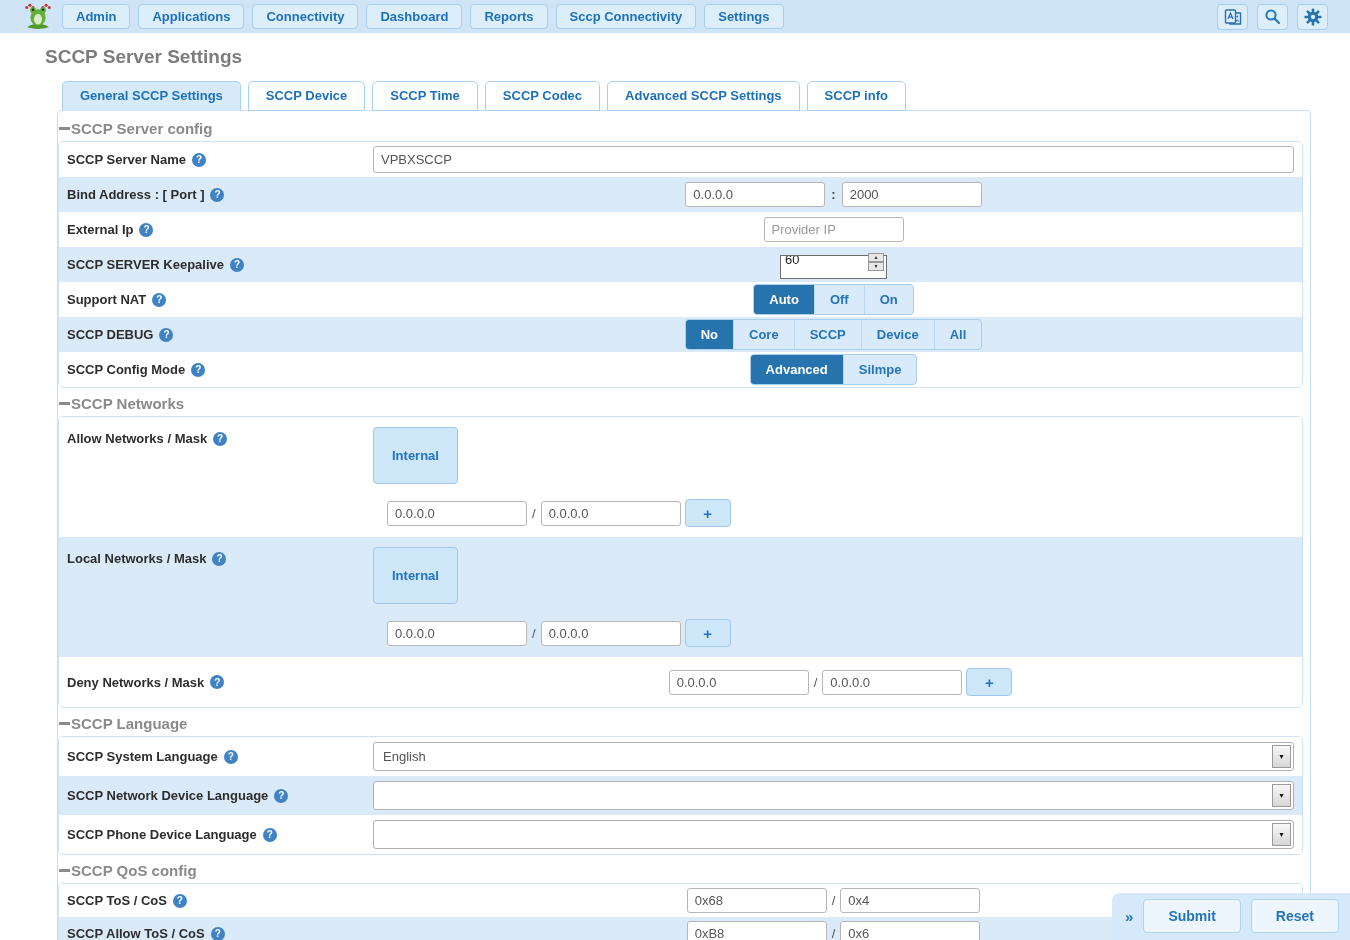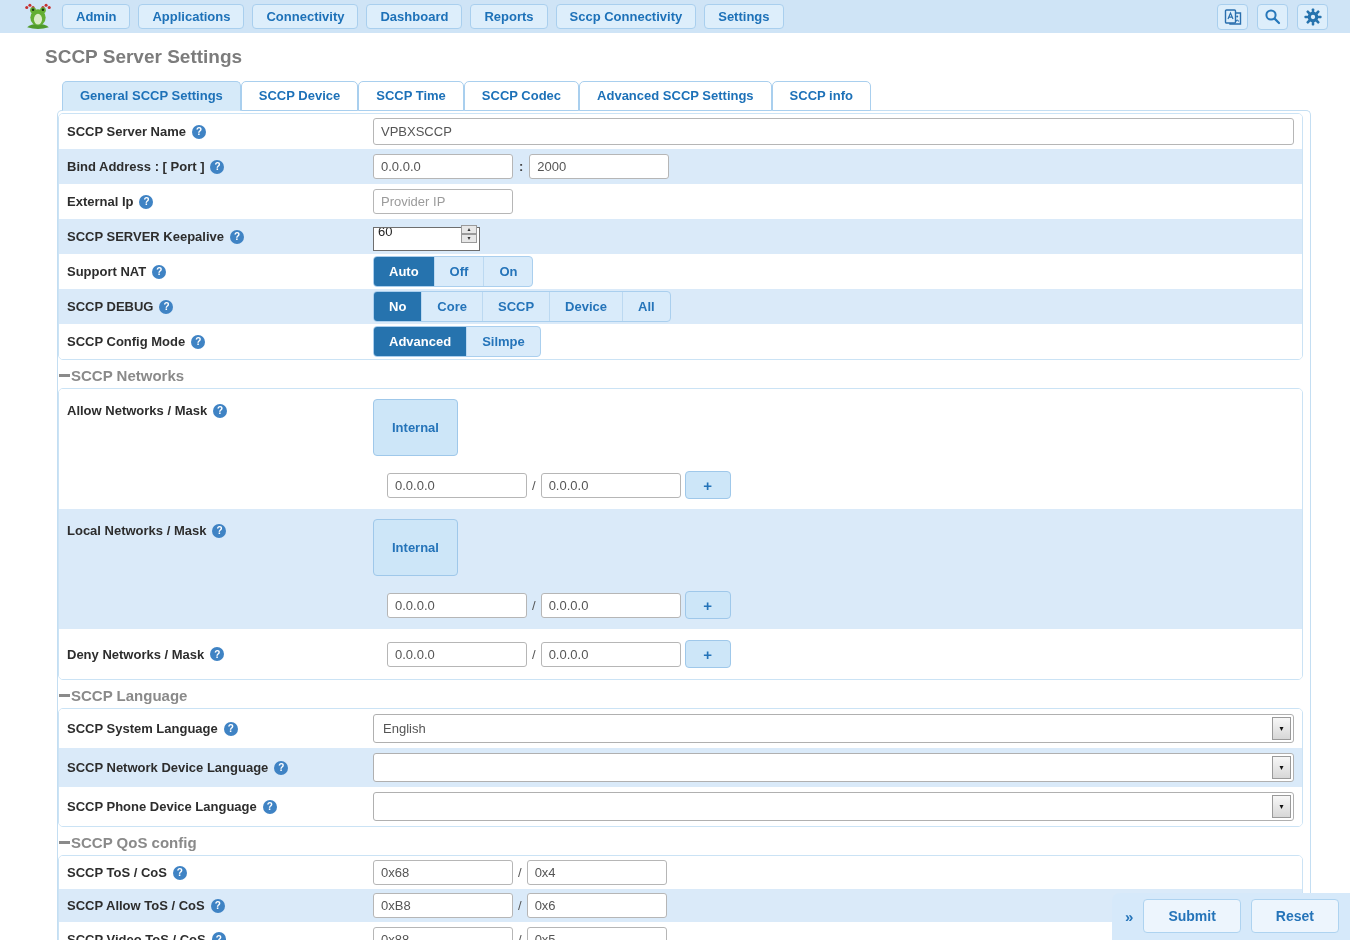--- a/index.html
+++ b/index.html
@@ -12,21 +12,21 @@
   .logo { width:32px; height:28px; flex:none; display:flex; align-items:center; justify-content:center; }
   .nav-btn { background:#ddeefb; border:1px solid #a9cfee; border-radius:4px;
     color:#1d71b8; font-weight:bold; font-size:13px; padding:4px 13px; cursor:pointer;
     white-space:nowrap; font-family:"Liberation Sans",sans-serif; }
   .nav-right { margin-left:auto; display:flex; gap:9px; }
   .icon-btn { width:31px; height:26px; background:#ddeefb; border:1px solid #a9cfee;
     border-radius:4px; display:flex; align-items:center; justify-content:center; cursor:pointer; }
 
   
   .page-title { margin:13px 0 13px 45px; font-size:19px; font-weight:bold; color:#7c7c7c; }
-  .tabs { display:flex; margin-left:62px; position:relative; z-index:2; }
+  .tabs { display:flex; gap:7px; margin-left:62px; position:relative; z-index:2; }
   .tab { background:#fff; border:1px solid #a9cfee; border-radius:5px 5px 0 0;
     padding:6px 17px 7px; font-size:13px; font-weight:bold; color:#1d71b8; cursor:pointer;
     margin-bottom:-1px; font-family:"Liberation Sans",sans-serif; }
   .tab.active { background:#d6eaf9; border-bottom-color:#d6eaf9; }
 
   
   .panel { margin-left:57px; width:1254px; min-height:796px;
     border:1px solid #c4def2; border-bottom:none; border-radius:5px 5px 0 0;
     padding:2px 7px 30px 0; }
   .section-header { display:flex; align-items:center; color:#8a8a8a; font-size:15px;
@@ -34,21 +34,21 @@
   .collapse-icon { display:inline-block; width:11px; height:3px; background:#8a8a8a; margin-right:1px; }
   .fieldset { border:1px solid #cbe3f5; border-radius:5px; overflow:hidden; margin-bottom:2px; background:#fff; }
 
   .frow { display:flex; align-items:center; min-height:35px; padding:0 8px; background:#fff; }
   .frow.alt { background:#daeaf9; }
   .flabel { width:306px; flex:none; font-size:13px; font-weight:bold; color:#2d2d2d;
     display:flex; align-items:center; gap:6px; }
   .help { width:14px; height:14px; border-radius:50%; background:#3f83c4; color:#fff;
     font-size:10px; font-weight:bold; display:inline-flex; align-items:center;
     justify-content:center; cursor:pointer; flex:none; }
-  .fctl { flex:1; display:flex; align-items:center; }
+  .fctl { flex:1; display:flex; align-items:center;justify-content:center; }
 
   .text-input { height:25px; border:1px solid #b6b6b6; border-radius:3px; padding:0 7px;
     font-size:13px; color:#555; background:#fff; font-family:"Liberation Sans",sans-serif; outline:none; }
   .text-input::placeholder { color:#9b9b9b; }
   .w-full { flex:1; height:27px; }
   .w-ip { width:140px; }
   .sep { margin:0 6px; font-size:13px; color:#444; font-weight:bold; }
   .sep.slash { font-weight:normal; color:#555; margin:0 5px; }
 
   
@@ -171,20 +171,24 @@
   <div class="tab active">General SCCP Settings</div>
   <div class="tab">SCCP Device</div>
   <div class="tab">SCCP Time</div>
   <div class="tab">SCCP Codec</div>
   <div class="tab">Advanced SCCP Settings</div>
   <div class="tab">SCCP info</div>
 </div>
 
 <div class="panel">
 
+  <div class="section-header">
+    <span class="collapse-icon"></span>
+    <span>SCCP Server config</span>
+  </div>
   <div class="fieldset">
 
     <div class="frow">
       <div class="flabel">
         <span>SCCP Server Name</span>
         <span class="help">?</span>
       </div>
       <div class="fctl">
         <input class="text-input w-full" value="VPBXSCCP" style="">
       </div>

